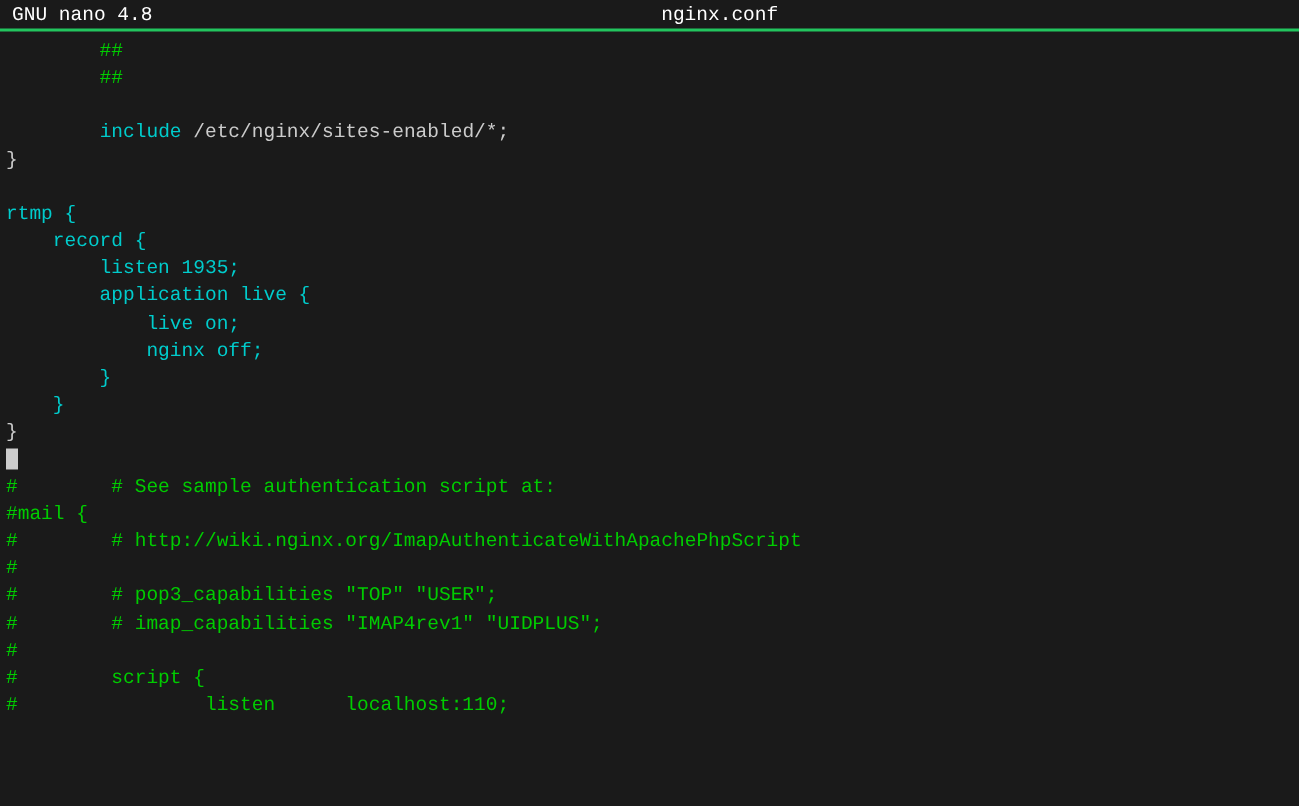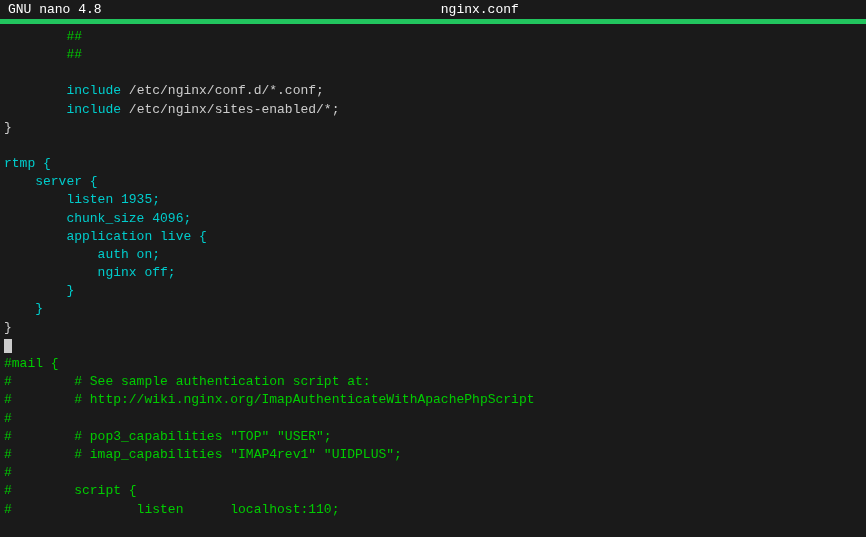--- a/index.html
+++ b/index.html
@@ -27,21 +27,21 @@
 
     #title-bar {
       background-color: #1a1a1a;
       color: #ffffff;
       text-align: left;
       padding: 2px 0;
       font-size: 13px;
       display: flex;
       justify-content: space-between;
       padding: 2px 8px;
-      border-bottom: 5px solid #22c55e;
+      border-bottom: 2px solid #22c55e;
     }
 
     #content {
       flex: 1;
       padding: 4px 0;
       overflow: hidden;
       line-height: 1.4;
     }
 
     .line {
@@ -69,37 +69,35 @@
 <div id="terminal">
   <div id="title-bar">
     <span>GNU nano 4.8</span>
     <span>nginx.conf</span>
     <span></span>
   </div>
   <div id="content">
   <span class="line"><span class="comment">        ##</span></span>
       <span class="line"><span class="comment">        ##</span></span>
       <span class="line"><span class="normal"></span></span>
-      <span class="line"><span class="normal">        </span><span class="cyan">include</span><span class="normal"> /etc/nginx/conf.d/*.conf;</span></span>
       <span class="line"><span class="normal">        </span><span class="cyan">include</span><span class="normal"> /etc/nginx/sites-enabled/*;</span></span>
       <span class="line"><span class="normal">}</span></span>
       <span class="line"><span class="normal"></span></span>
       <span class="line"><span class="cyan">rtmp {</span></span>
-      <span class="line"><span class="cyan">    server {</span></span>
+      <span class="line"><span class="cyan">    record {</span></span>
       <span class="line"><span class="cyan">        listen 1935;</span></span>
-      <span class="line"><span class="cyan">        chunk_size 4096;</span></span>
       <span class="line"><span class="cyan">        application live {</span></span>
-      <span class="line"><span class="cyan">            auth on;</span></span>
+      <span class="line"><span class="cyan">            live on;</span></span>
       <span class="line"><span class="cyan">            nginx off;</span></span>
       <span class="line"><span class="cyan">        }</span></span>
       <span class="line"><span class="cyan">    }</span></span>
       <span class="line"><span class="normal">}</span></span>
       <span class="line"><span class="cursor"></span></span>
+      <span class="line"><span class="comment">#        # See sample authentication script at:</span></span>
       <span class="line"><span class="comment">#mail {</span></span>
-      <span class="line"><span class="comment">#        # See sample authentication script at:</span></span>
       <span class="line"><span class="comment">#        # http://wiki.nginx.org/ImapAuthenticateWithApachePhpScript</span></span>
       <span class="line"><span class="comment">#</span></span>
       <span class="line"><span class="comment">#        # pop3_capabilities "TOP" "USER";</span></span>
       <span class="line"><span class="comment">#        # imap_capabilities "IMAP4rev1" "UIDPLUS";</span></span>
       <span class="line"><span class="comment">#</span></span>
       <span class="line"><span class="comment">#        script {</span></span>
       <span class="line"><span class="comment">#                listen      localhost:110;</span></span>
     </div>
 </div>
 

